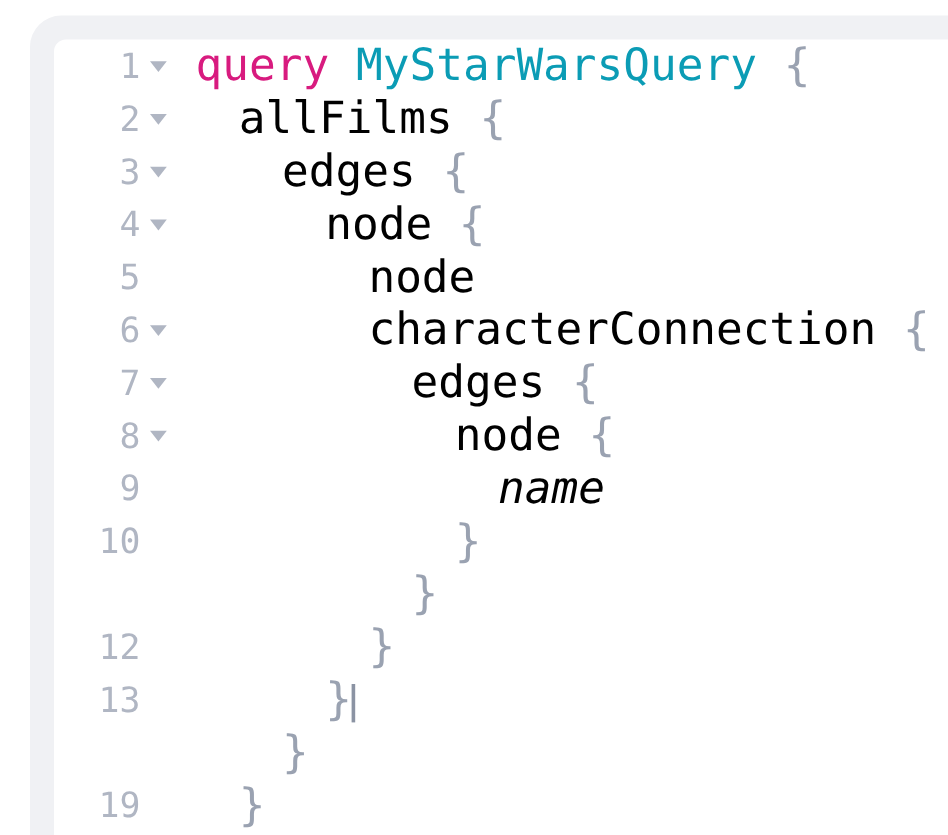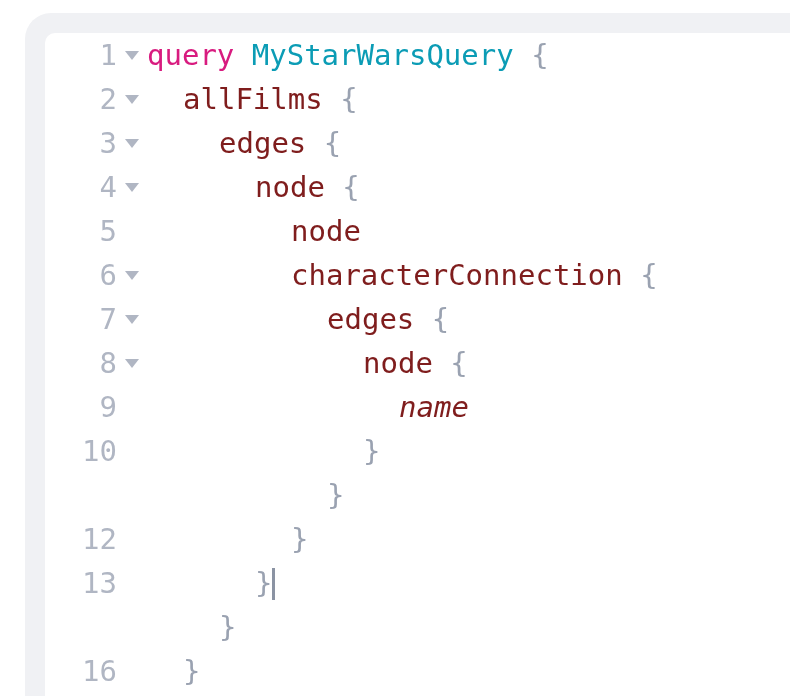--- a/index.html
+++ b/index.html
@@ -91,34 +91,34 @@
     top: 18px;
     width: 0;
     height: 0;
     border-left: 7px solid transparent;
     border-right: 7px solid transparent;
     border-top: 9px solid #b0b6c3;
   }
 
   .code-text {
     position: absolute;
-    left: 102px;
+    left: 118px;
     top: 0;
     height: 44px;
     line-height: 44px;
     white-space: pre;
     font-family: "DejaVu Sans Mono", monospace;
-    font-size: 29px;
+    font-size: 37px;
     letter-spacing: 0px;
   }
 
   
   .tok-keyword   { color: #d81b7f; }
   .tok-opname    { color: #0b9cb5; }
-  .tok-field     { color: #7f1d1d; }
+  .tok-field     { color: #000000; }
   .tok-punct     { color: #9aa2b1; }
   .tok-plain     { color: #32363a; }
 
   
   .caret {
     display: inline-block;
     width: 3px;
     height: 32px;
     background: #8b93a3;
     vertical-align: -7px;
@@ -139,17 +139,17 @@
           <div class="code-line"><div class="gutter"><div class="line-number">5</div></div><div class="code-text" style="padding-left: 144px;"><span class="tok-field">node</span></div></div>
           <div class="code-line"><div class="gutter"><div class="line-number">6</div><div class="fold-arrow"></div></div><div class="code-text" style="padding-left: 144px;"><span class="tok-field">characterConnection</span><span class="tok-plain"> </span><span class="tok-punct">{</span></div></div>
           <div class="code-line"><div class="gutter"><div class="line-number">7</div><div class="fold-arrow"></div></div><div class="code-text" style="padding-left: 180px;"><span class="tok-field">edges</span><span class="tok-plain"> </span><span class="tok-punct">{</span></div></div>
           <div class="code-line"><div class="gutter"><div class="line-number">8</div><div class="fold-arrow"></div></div><div class="code-text" style="padding-left: 216px;"><span class="tok-field">node</span><span class="tok-plain"> </span><span class="tok-punct">{</span></div></div>
           <div class="code-line"><div class="gutter"><div class="line-number">9</div></div><div class="code-text" style="padding-left: 252px; font-style: italic;"><span class="tok-field">name</span></div></div>
           <div class="code-line"><div class="gutter"><div class="line-number">10</div></div><div class="code-text" style="padding-left: 216px;"><span class="tok-punct">}</span></div></div>
           <div class="code-line"><div class="code-text" style="padding-left: 180px;"><span class="tok-punct">}</span></div></div>
           <div class="code-line"><div class="gutter"><div class="line-number">12</div></div><div class="code-text" style="padding-left: 144px;"><span class="tok-punct">}</span></div></div>
           <div class="code-line"><div class="gutter"><div class="line-number">13</div></div><div class="code-text" style="padding-left: 108px;"><span class="tok-punct">}</span><span class="caret"></span></div></div>
           <div class="code-line"><div class="code-text" style="padding-left: 72px;"><span class="tok-punct">}</span></div></div>
-          <div class="code-line"><div class="gutter"><div class="line-number">16</div></div><div class="code-text" style="padding-left: 36px;"><span class="tok-punct">}</span></div></div>
+          <div class="code-line"><div class="gutter"><div class="line-number">19</div></div><div class="code-text" style="padding-left: 36px;"><span class="tok-punct">}</span></div></div>
         </div>
     </div>
   </div>
 </div>
 
 </body></html>

